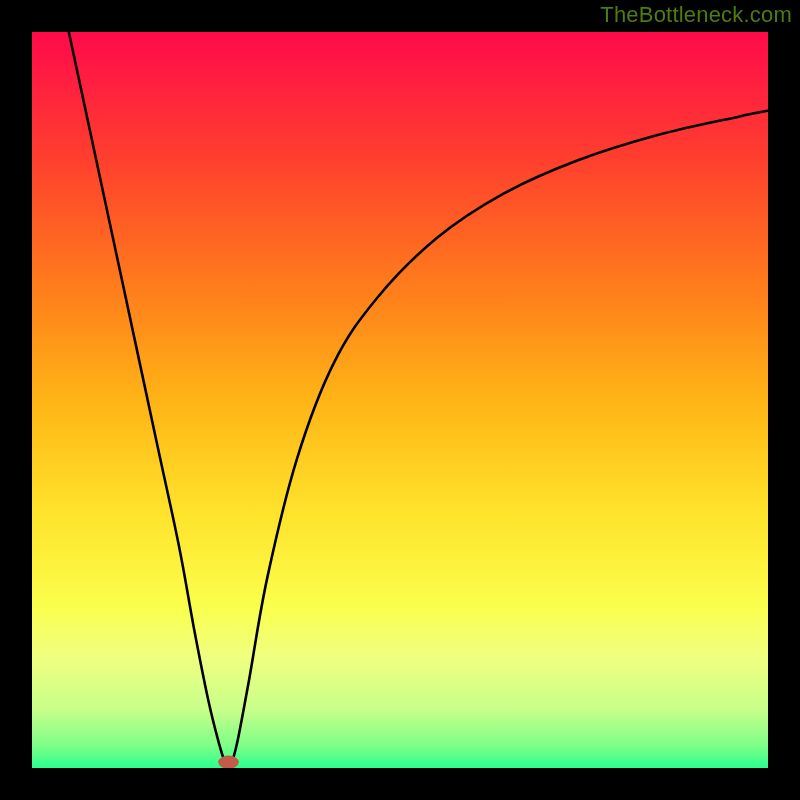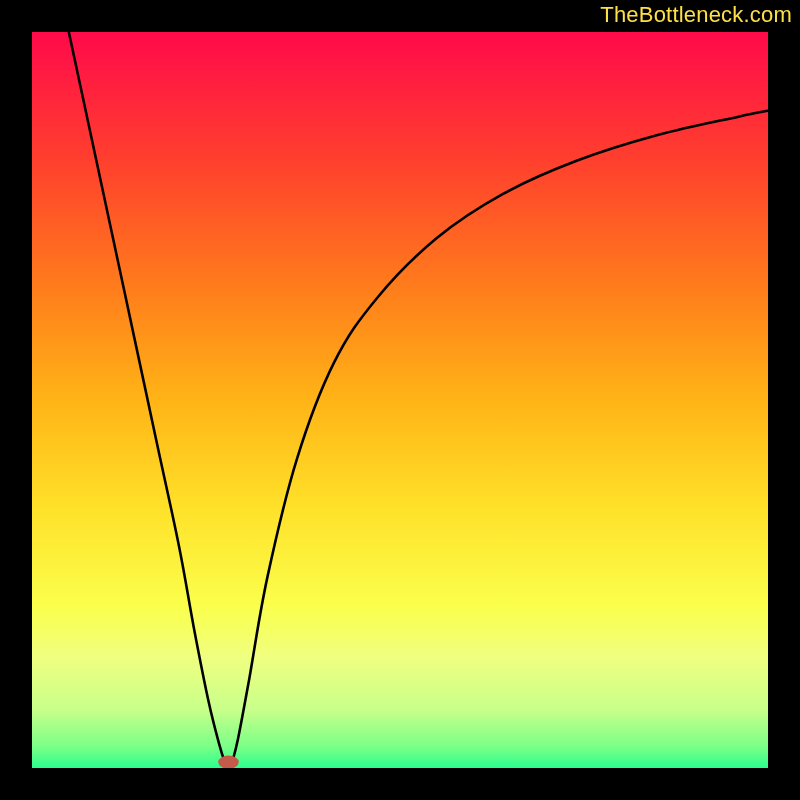--- a/index.html
+++ b/index.html
@@ -16,21 +16,21 @@
     top: 0;
     left: 0;
     width: 800px;
     height: 800px;
     background: #000;
   }
   .watermark {
     position: absolute;
     top: 2px;
     right: 8px;
-    color: #fde047;
+    color: #4d7c0f;
     font-size: 22px;
     letter-spacing: 0.2px;
     font-weight: 400;
     user-select: none;
   }
   .plot {
     position: absolute;
     left: 32px;
     top: 32px;
     width: 736px;

